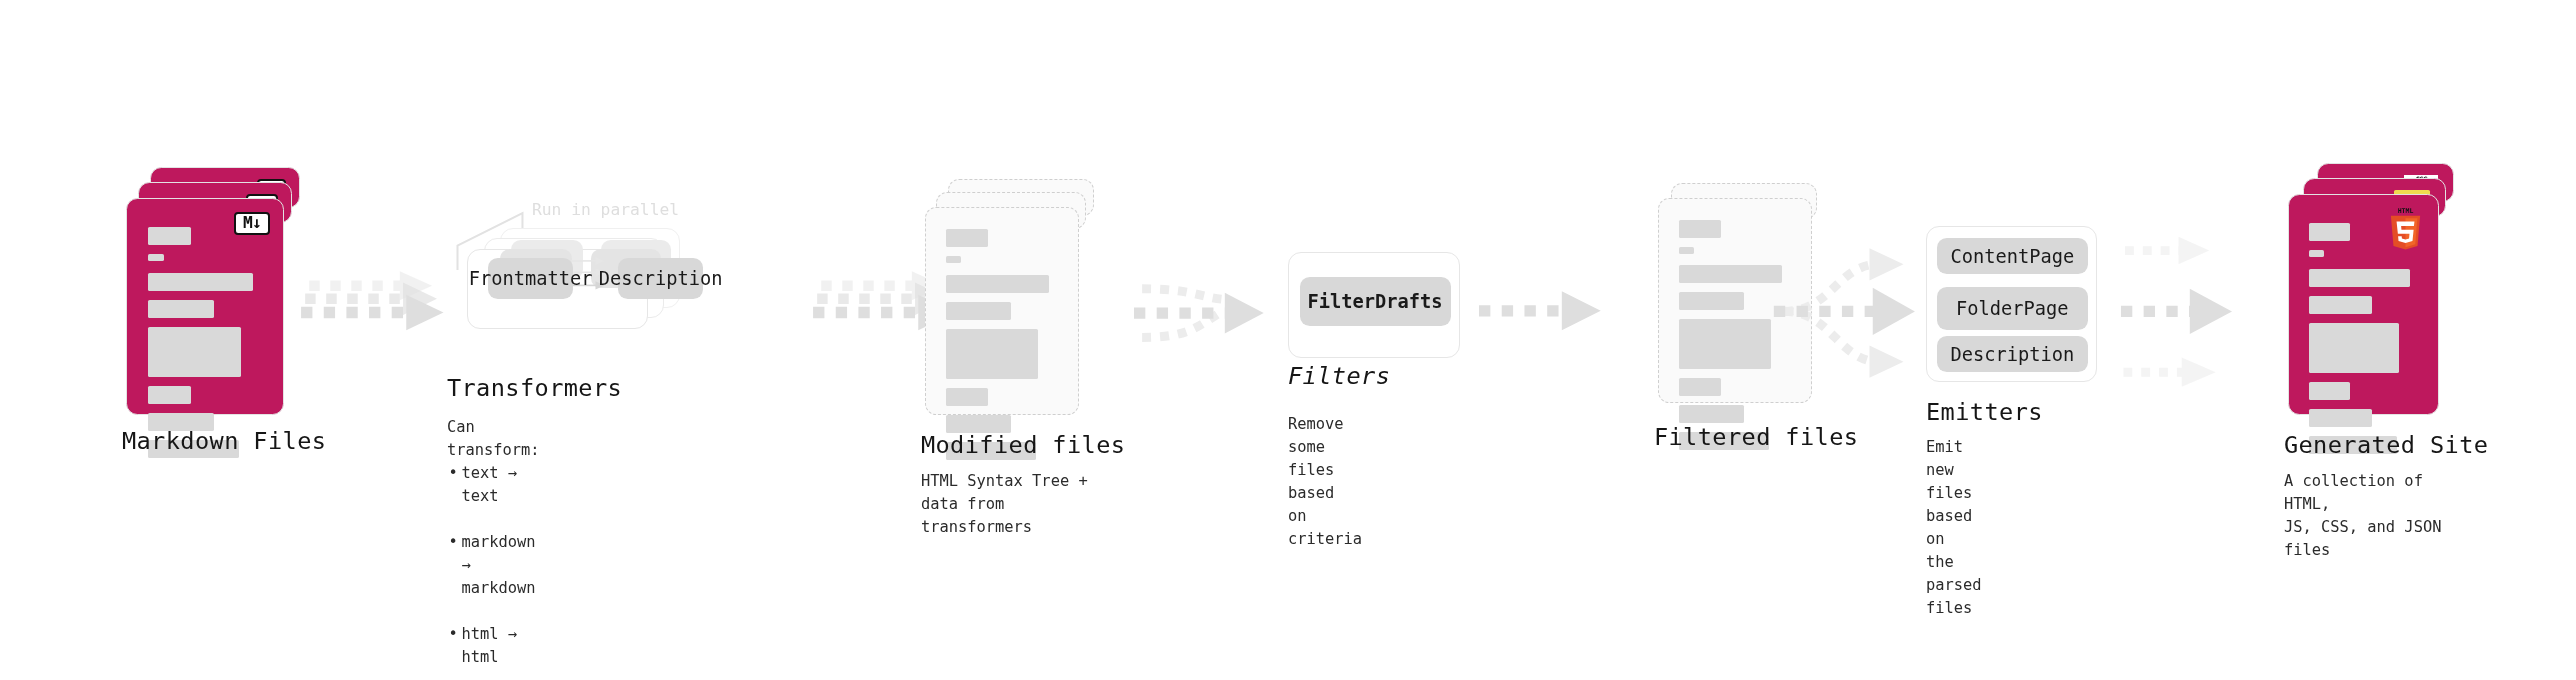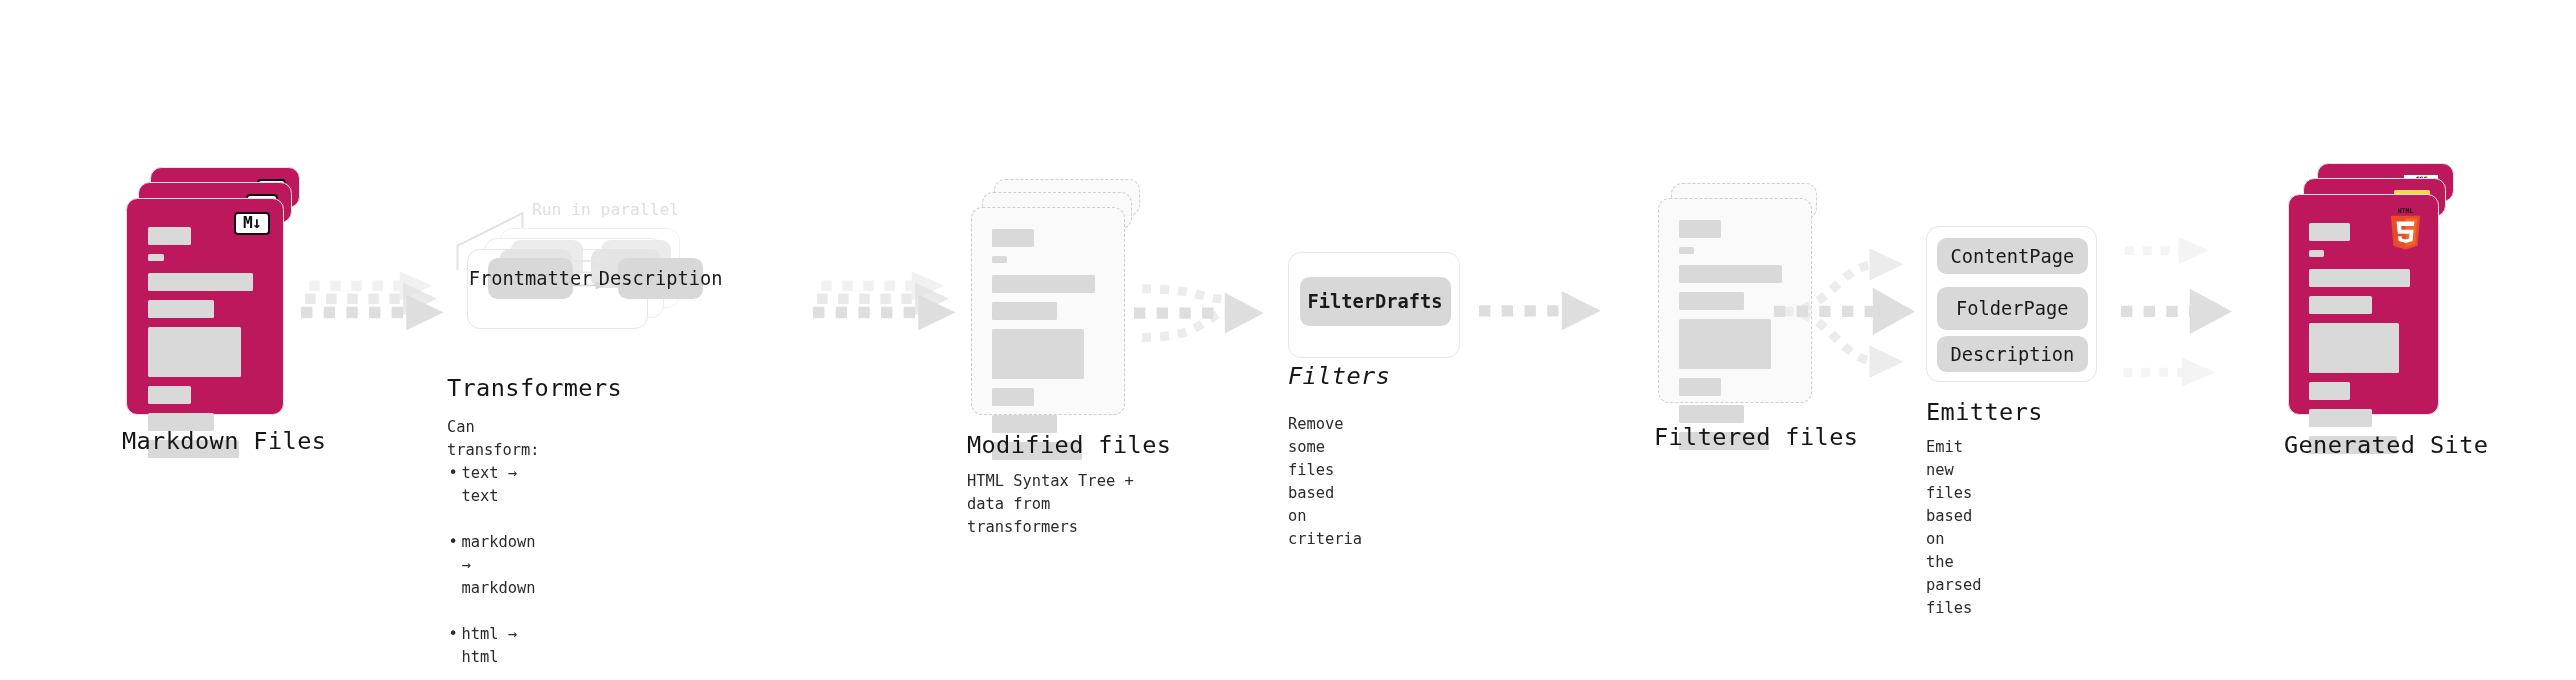--- a/index.html
+++ b/index.html
@@ -206,21 +206,21 @@
     <g opacity="0.7">
       <line x1="-5" y1="38" x2="122" y2="38" stroke="#e0e0e0" stroke-width="13" stroke-dasharray="13 13"></line>
       <polygon points="116,18 158,38 116,58" fill="#e0e0e0"></polygon>
     </g>
     <g opacity="1">
       <line x1="-10" y1="55" x2="126" y2="55" stroke="#dedede" stroke-width="14" stroke-dasharray="14 14"></line>
       <polygon points="120,33 166,55 120,77" fill="#dedede"></polygon>
     </g>
   </svg>
 
-  <div class="node" style="left:971px; top:179px;">
+  <div class="node" style="left:925px; top:179px;">
     <div class="stack" style="width:175px; height:236px;">
       <div class="card dashed" style="left:23px; top:0px; width:146px; height:37px;"></div>
       <div class="card dashed" style="left:11.4px; top:13px; width:150px; height:37px;"></div>
       <div class="card dashed" style="left:0px; top:28px; width:154px; height:208px;">
         <div class="card-body" style="padding:21px 19.5px 19.5px 19.5px;">
           <div class="bar t"></div>
           <div class="bar tiny"></div>
           <div class="bar w"></div>
           <div class="bar m"></div>
           <div class="bar blk"></div>
@@ -339,16 +339,18 @@
           <div class="bar w"></div>
           <div class="bar m"></div>
           <div class="bar blk"></div>
           <div class="bar s"></div>
           <div class="bar m"></div>
           <div class="bar w2"></div>
         </div>
       </div>
     </div>
     <div class="title" style="left:-4.1px; top:268px;">Generated Site</div>
+    <div class="sub" style="left:-4.1px; top:307px;">A collection of HTML,
+JS, CSS, and JSON files</div>
   </div>
 
 </div>
 
 
 </body></html>

